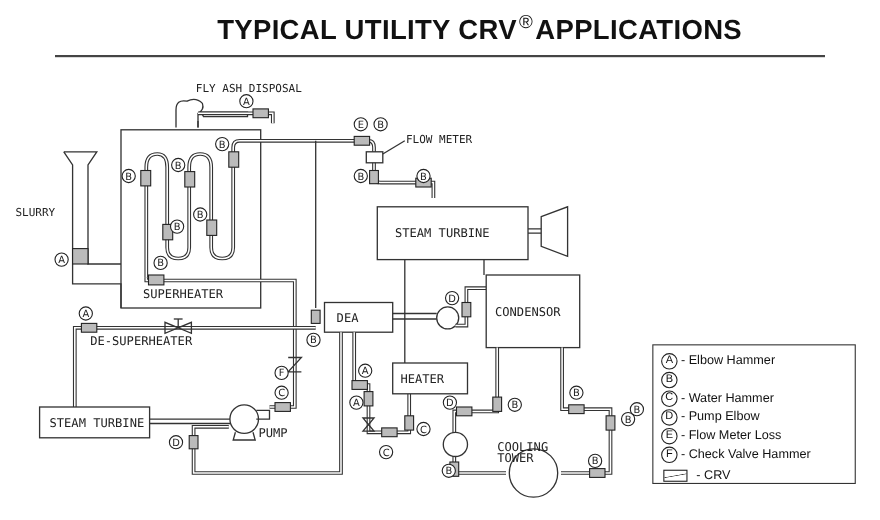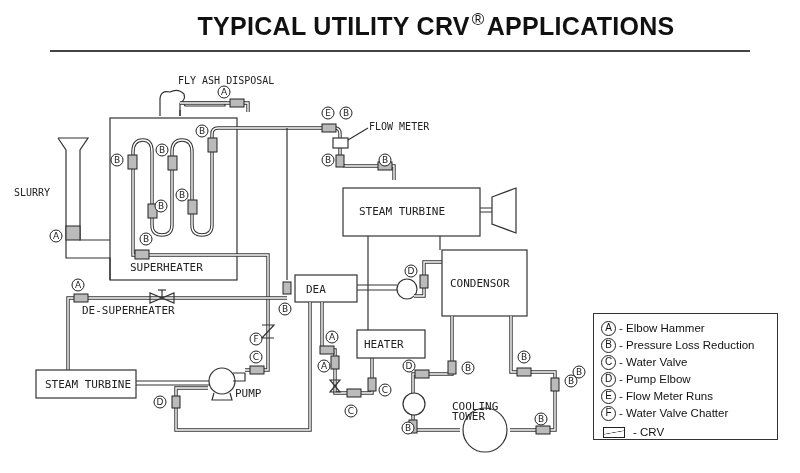--- a/index.html
+++ b/index.html
@@ -269,35 +269,34 @@
     </g>
 </svg>
 
 <div class="legend">
   <div class="legend-row" style="top:6px">
       <span class="legend-badge">A</span>
       <span>- Elbow Hammer</span>
     </div>
   <div class="legend-row" style="top:23px">
       <span class="legend-badge">B</span>
-      <span>- Pressure Loss Reduction</span>
     </div>
   <div class="legend-row" style="top:40px">
       <span class="legend-badge">C</span>
-      <span>- Water Valve</span>
+      <span>- Water Hammer</span>
     </div>
   <div class="legend-row" style="top:57px">
       <span class="legend-badge">D</span>
       <span>- Pump Elbow</span>
     </div>
   <div class="legend-row" style="top:74px">
       <span class="legend-badge">E</span>
-      <span>- Flow Meter Runs</span>
+      <span>- Flow Meter Loss</span>
     </div>
   <div class="legend-row" style="top:91px">
       <span class="legend-badge">F</span>
-      <span>- Water Valve Chatter</span>
+      <span>- Check Valve Hammer</span>
     </div>
   <div class="legend-row" style="top:110px">
       <span class="legend-crv"></span>
       <span>- CRV</span>
     </div>
 </div>
 
 </body></html>

